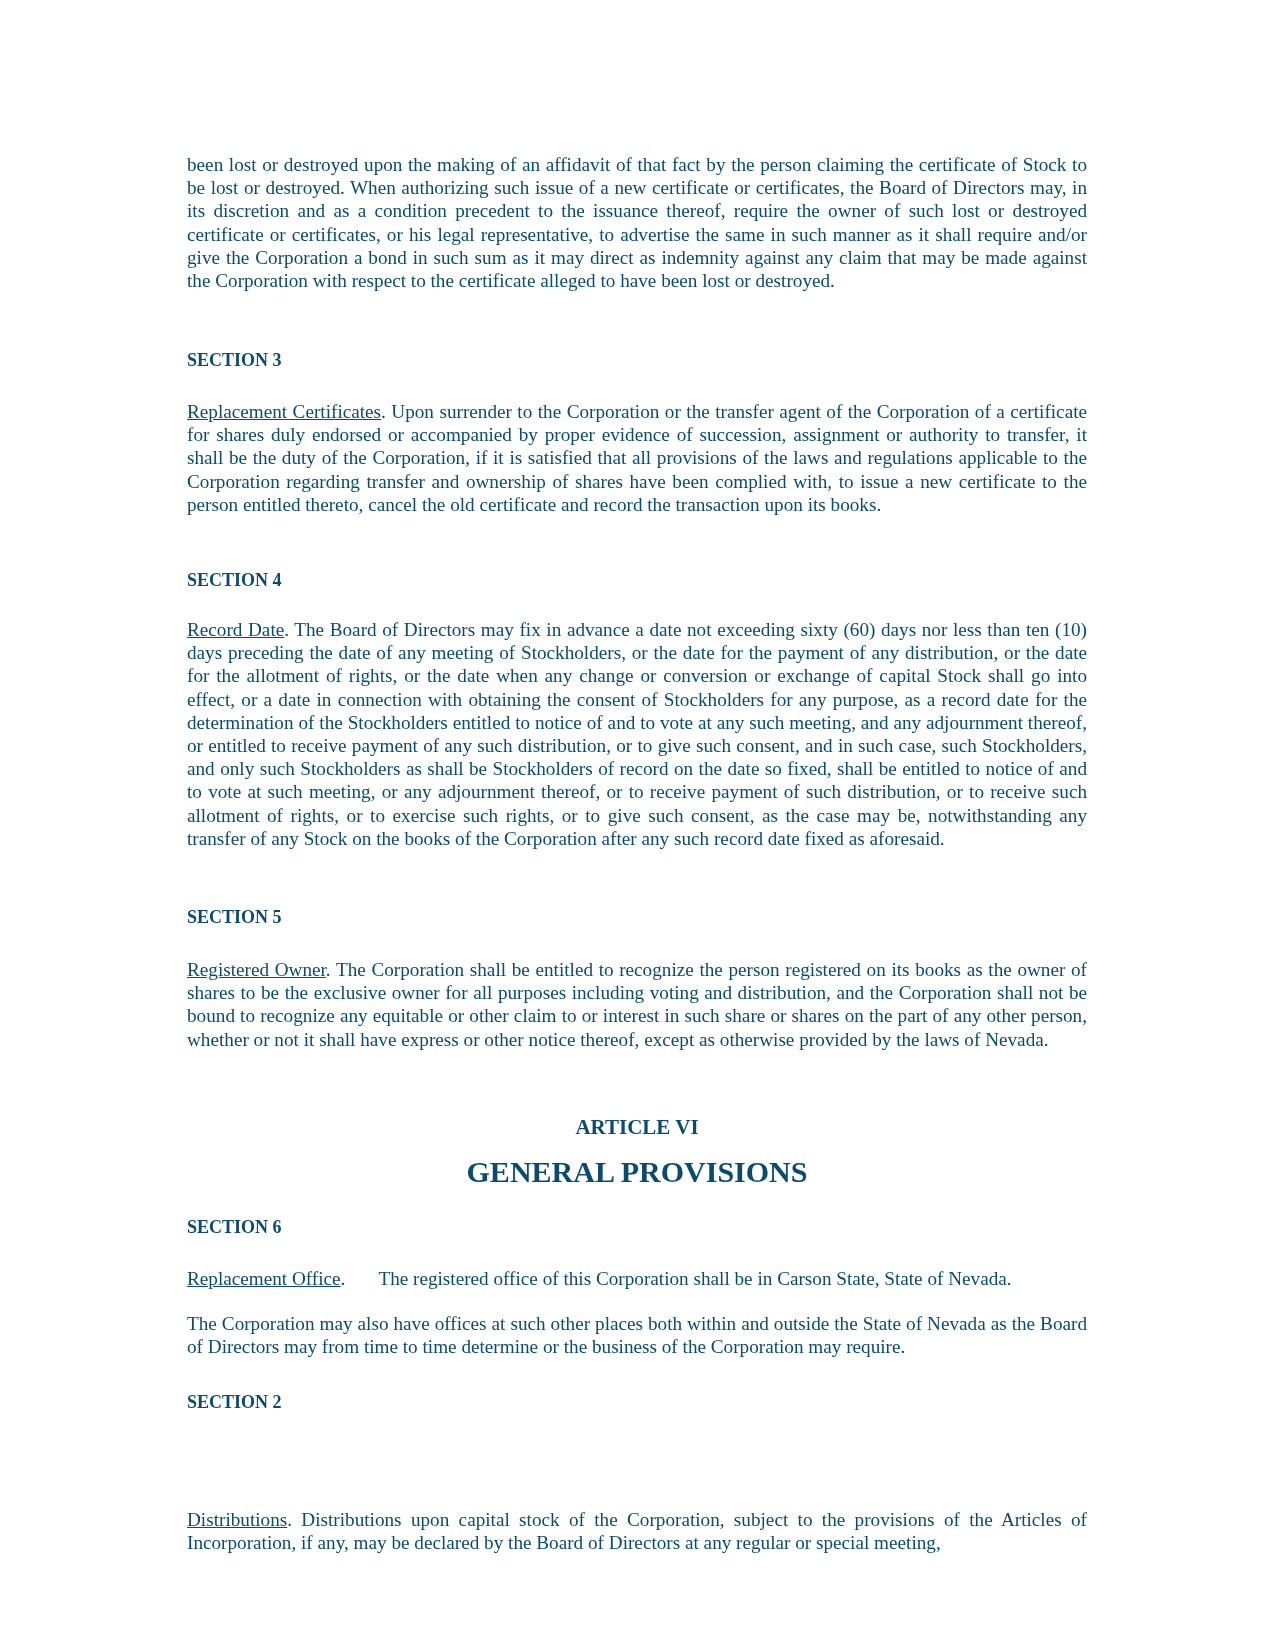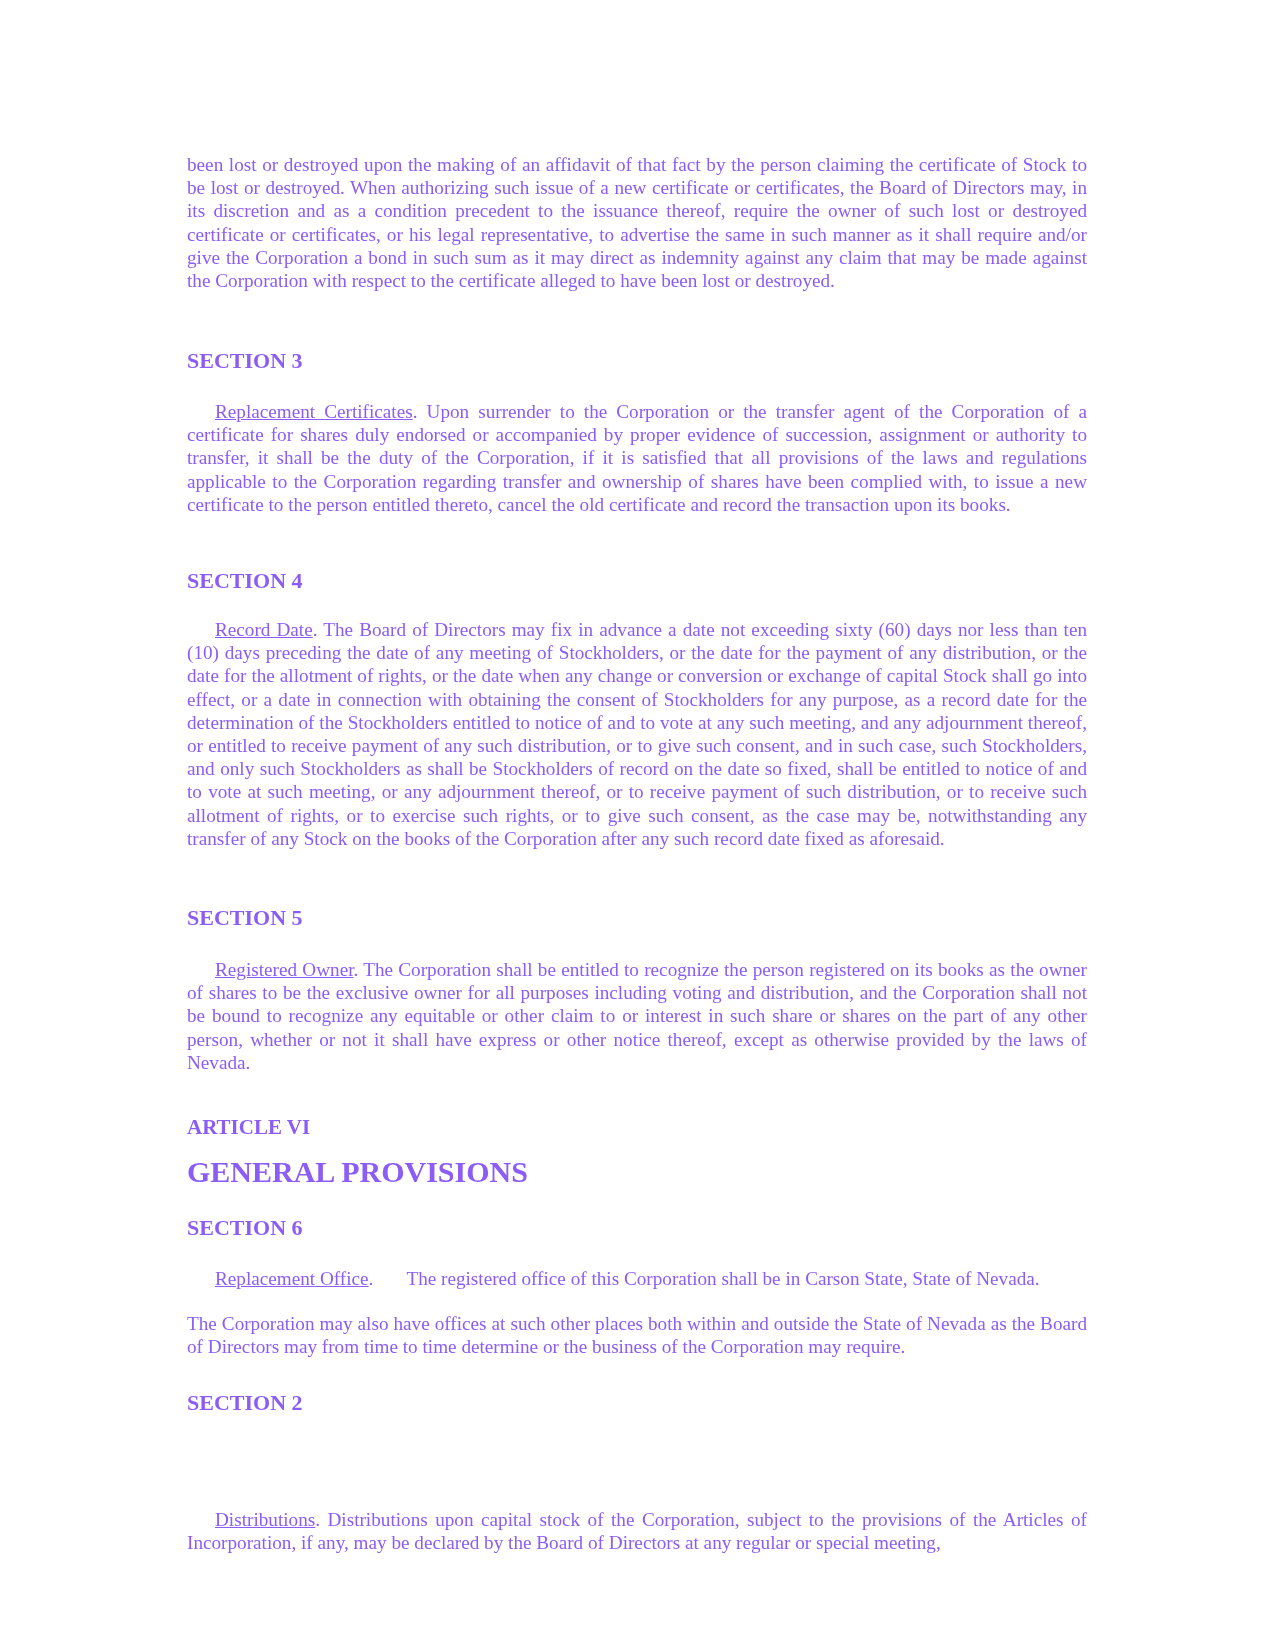--- a/index.html
+++ b/index.html
@@ -1,41 +1,41 @@
 <!DOCTYPE html>
 <html><head>
 <meta charset="utf-8">
 <style>
   html, body { margin: 0; padding: 0; background: #ffffff; }
   .page {
     position: relative;
     width: 1275px;
     height: 1650px;
     background: #ffffff;
-    color: #8b5cf6;
+    color: #0c4a6e;
     font-family: "Liberation Serif", "DejaVu Serif", serif;
     overflow: hidden;
   }
   .block { position: absolute; left: 187px; width: 900px; }
   .para {
     font-size: 19.2px;
     line-height: 23.2px;
     text-align: justify;
     margin: 0;
   }
   .heading {
-    font-size: 22px;
+    font-size: 18px;
     line-height: 25px;
     font-weight: bold;
     margin: 0;
   }
-  .centered { text-align: left; }
+  .centered { text-align: center; }
   .article-label { font-size: 21px; line-height: 24px; font-weight: bold; margin: 0; }
   .article-title { font-size: 30px; line-height: 29px; font-weight: bold; margin: 0; }
-  .lead { text-decoration: underline; margin-left: 28px; }
+  .lead { text-decoration: underline; }
   .tab-gap { display: inline-block; width: 33px; }
 </style>
 </head>
 <body>
 
 <div class="page">
 
   <p class="block para" style="top:153px">been lost or destroyed upon the making of an affidavit of that fact by the person claiming the certificate of Stock to be lost or destroyed. When authorizing such issue of a new certificate or certificates, the Board of Directors may, in its discretion and as a condition precedent to the issuance thereof, require the owner of such lost or destroyed certificate or certificates, or his legal representative, to advertise the same in such manner as it shall require and/or give the Corporation a bond in such sum as it may direct as indemnity against any claim that may be made against the Corporation with respect to the certificate alleged to have been lost or destroyed.</p>
 
   <h2 class="block heading" style="top:348px">SECTION 3</h2>

